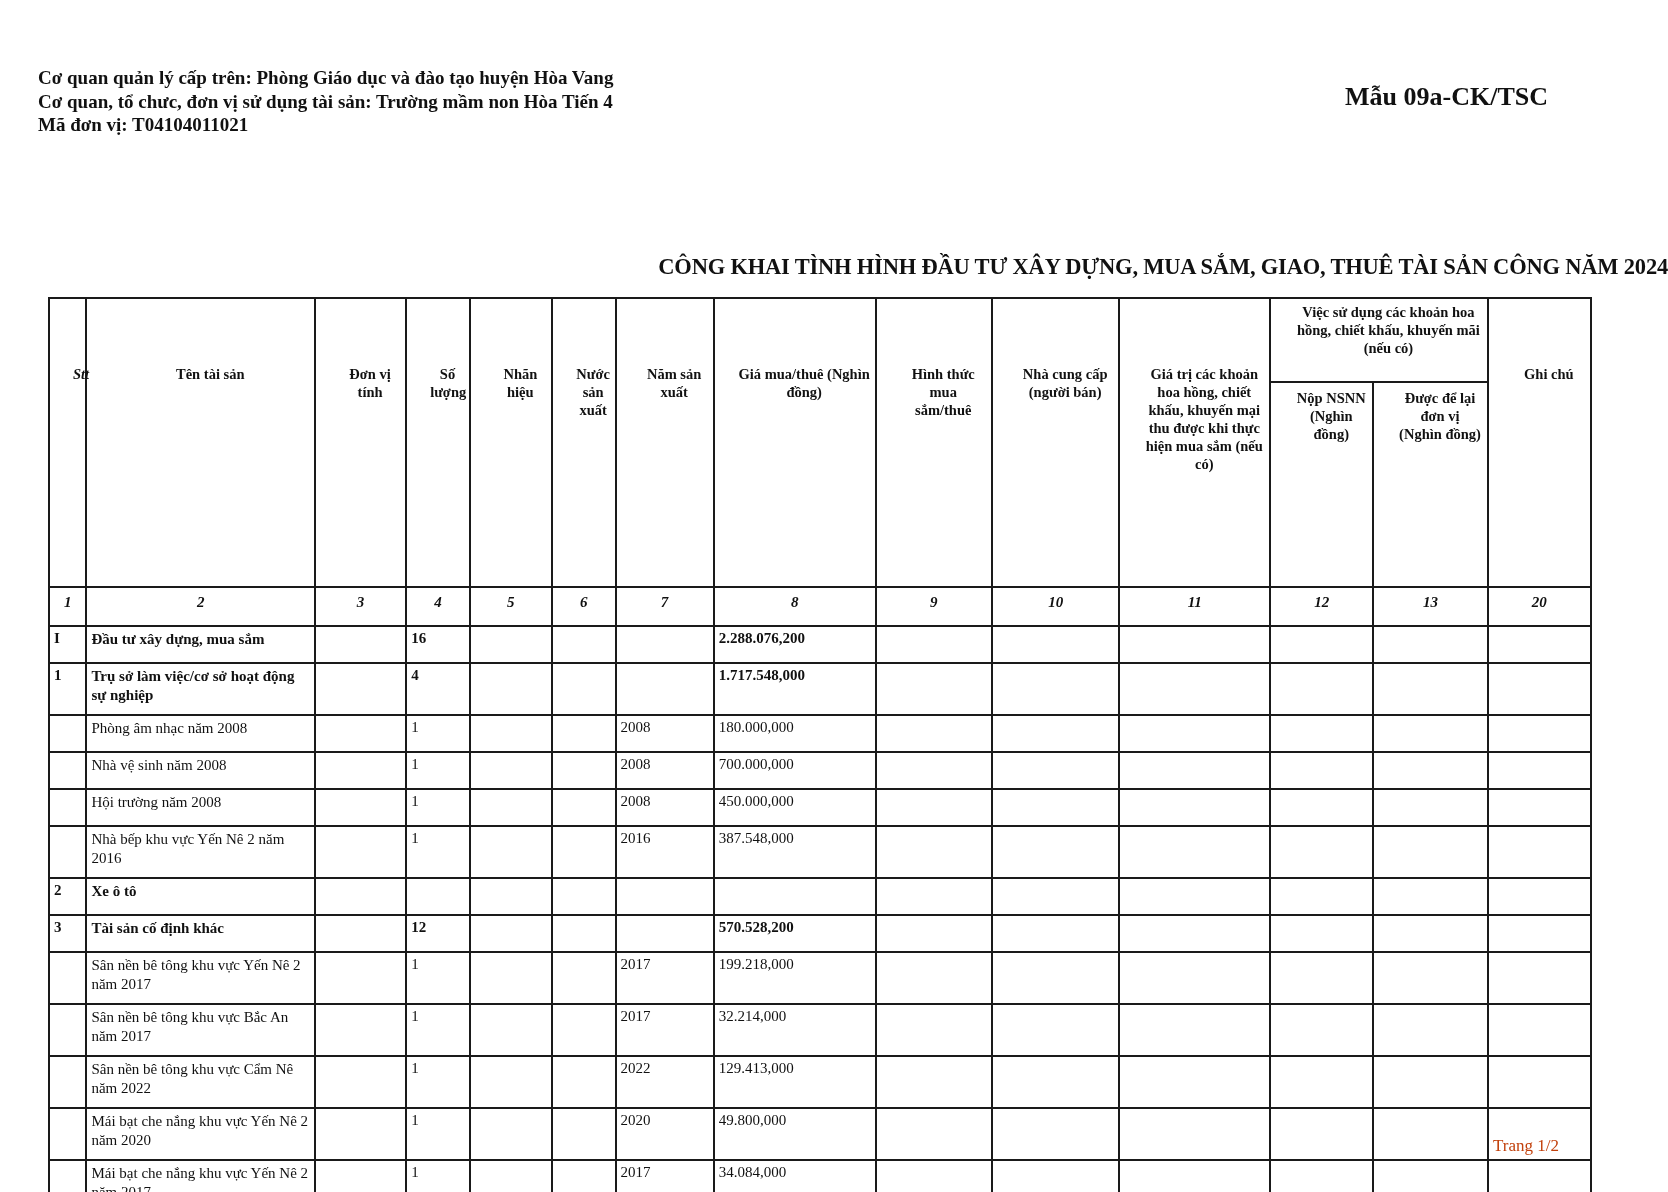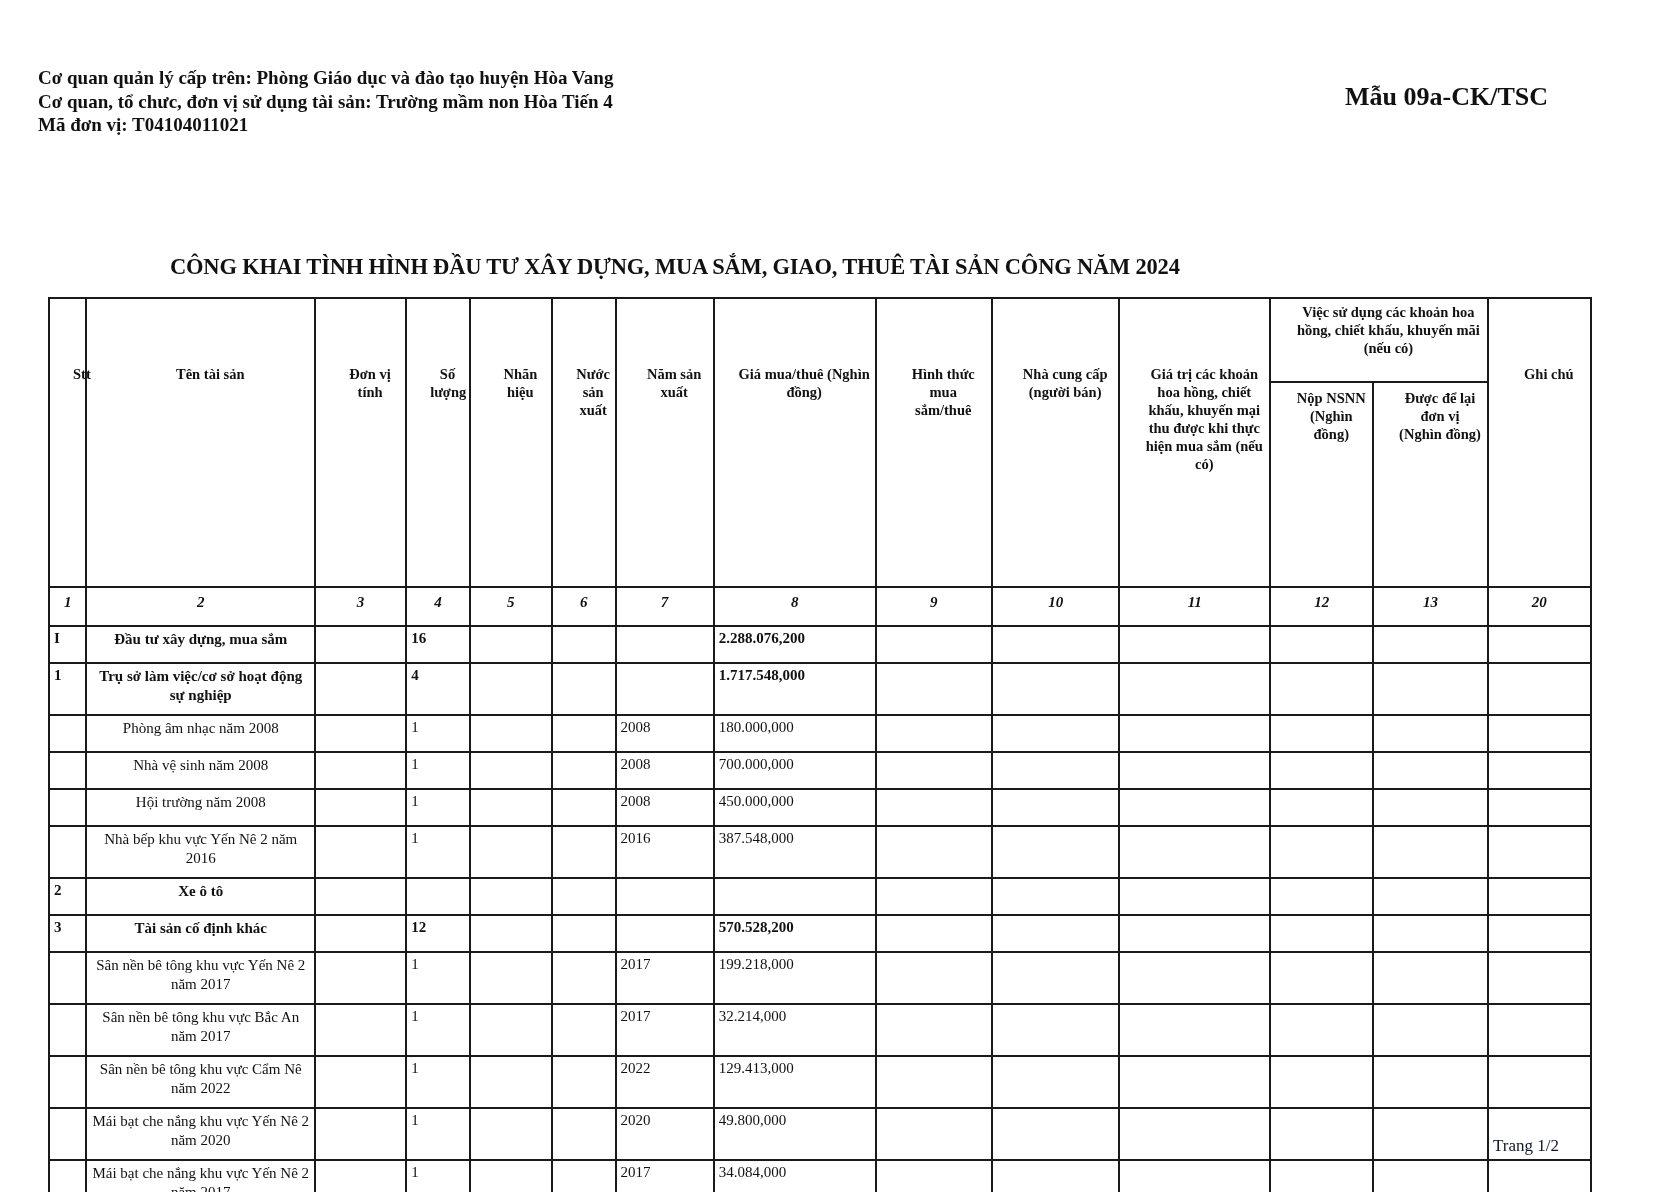--- a/index.html
+++ b/index.html
@@ -1,37 +1,37 @@
 <!DOCTYPE html>
 <html><head>
 <meta charset="utf-8">
 <style>
   html, body { margin:0; padding:0; background:#ffffff; }
   body { width:1668px; height:1192px; position:relative; overflow:hidden;
          font-family:"Liberation Serif", "DejaVu Serif", serif; color:#111; }
   .hdr { position:absolute; left:38px; top:66px; font-weight:bold; font-size:19px; line-height:23.5px; }
   .hdr div { white-space:nowrap; }
   .form-code { position:absolute; left:1345px; top:82px; font-weight:bold; font-size:26px; }
-  .title { position:absolute; left:0; width:1668px; top:254px; text-align:left;
+  .title { position:absolute; left:0; width:1668px; top:254px; text-align:right;
            font-weight:bold; font-size:22.5px; letter-spacing:-0.2px; padding-left:170px; box-sizing:border-box; }
   table.grid { position:absolute; left:48px; top:297px; width:1544px; border-collapse:collapse; table-layout:fixed; }
   table.grid td, table.grid th { border:2px solid #1a1a1a; font-size:15px; padding:3px 4px; vertical-align:top; }
   table.grid th { font-weight:bold; text-align:center; font-size:14.5px; line-height:18px; padding-top:66px;padding-left:23px; }
   th.top-group { padding-top:4px !important; height:58px; }
   th.sub { padding-top:6px !important; height:152px; }
-  th.hdr-tall { height:218px; }
+  th.hdr-tall { height:218px;font-style:italic; }
   tr.nums td { font-style:italic; font-weight:bold; text-align:center; height:28px; padding-top:6px; }
   td.num { text-align:left; padding-right:2px; }
   td.bold { font-weight:bold; }
-  td.name { padding-left:8px; line-height:19px;text-align:center; }
+  td.name { padding-left:8px; line-height:19px; }
   td.name.sec { padding-left:4px; }
   td.stt { font-weight:bold; padding-left:3px; }
   tr.r1 td { height:29px; }
   tr.r2 td { height:44px; }
-  .footer { position:absolute; left:1493px; top:1136px; font-size:17px; font-family:"Liberation Serif", serif; color:#0f172a; }
+  .footer { position:absolute; left:1493px; top:1136px; font-size:17px; font-family:"Liberation Serif", serif; color:#c2410c; }
 </style>
 </head>
 <body>
 
 <div class="hdr">
   <div>Cơ quan quản lý cấp trên: Phòng Giáo dục và đào tạo huyện Hòa Vang</div>
   <div>Cơ quan, tổ chưc, đơn vị sử dụng tài sản: Trường mầm non Hòa Tiến 4</div>
   <div>Mã đơn vị: T04104011021</div>
 </div>
 

